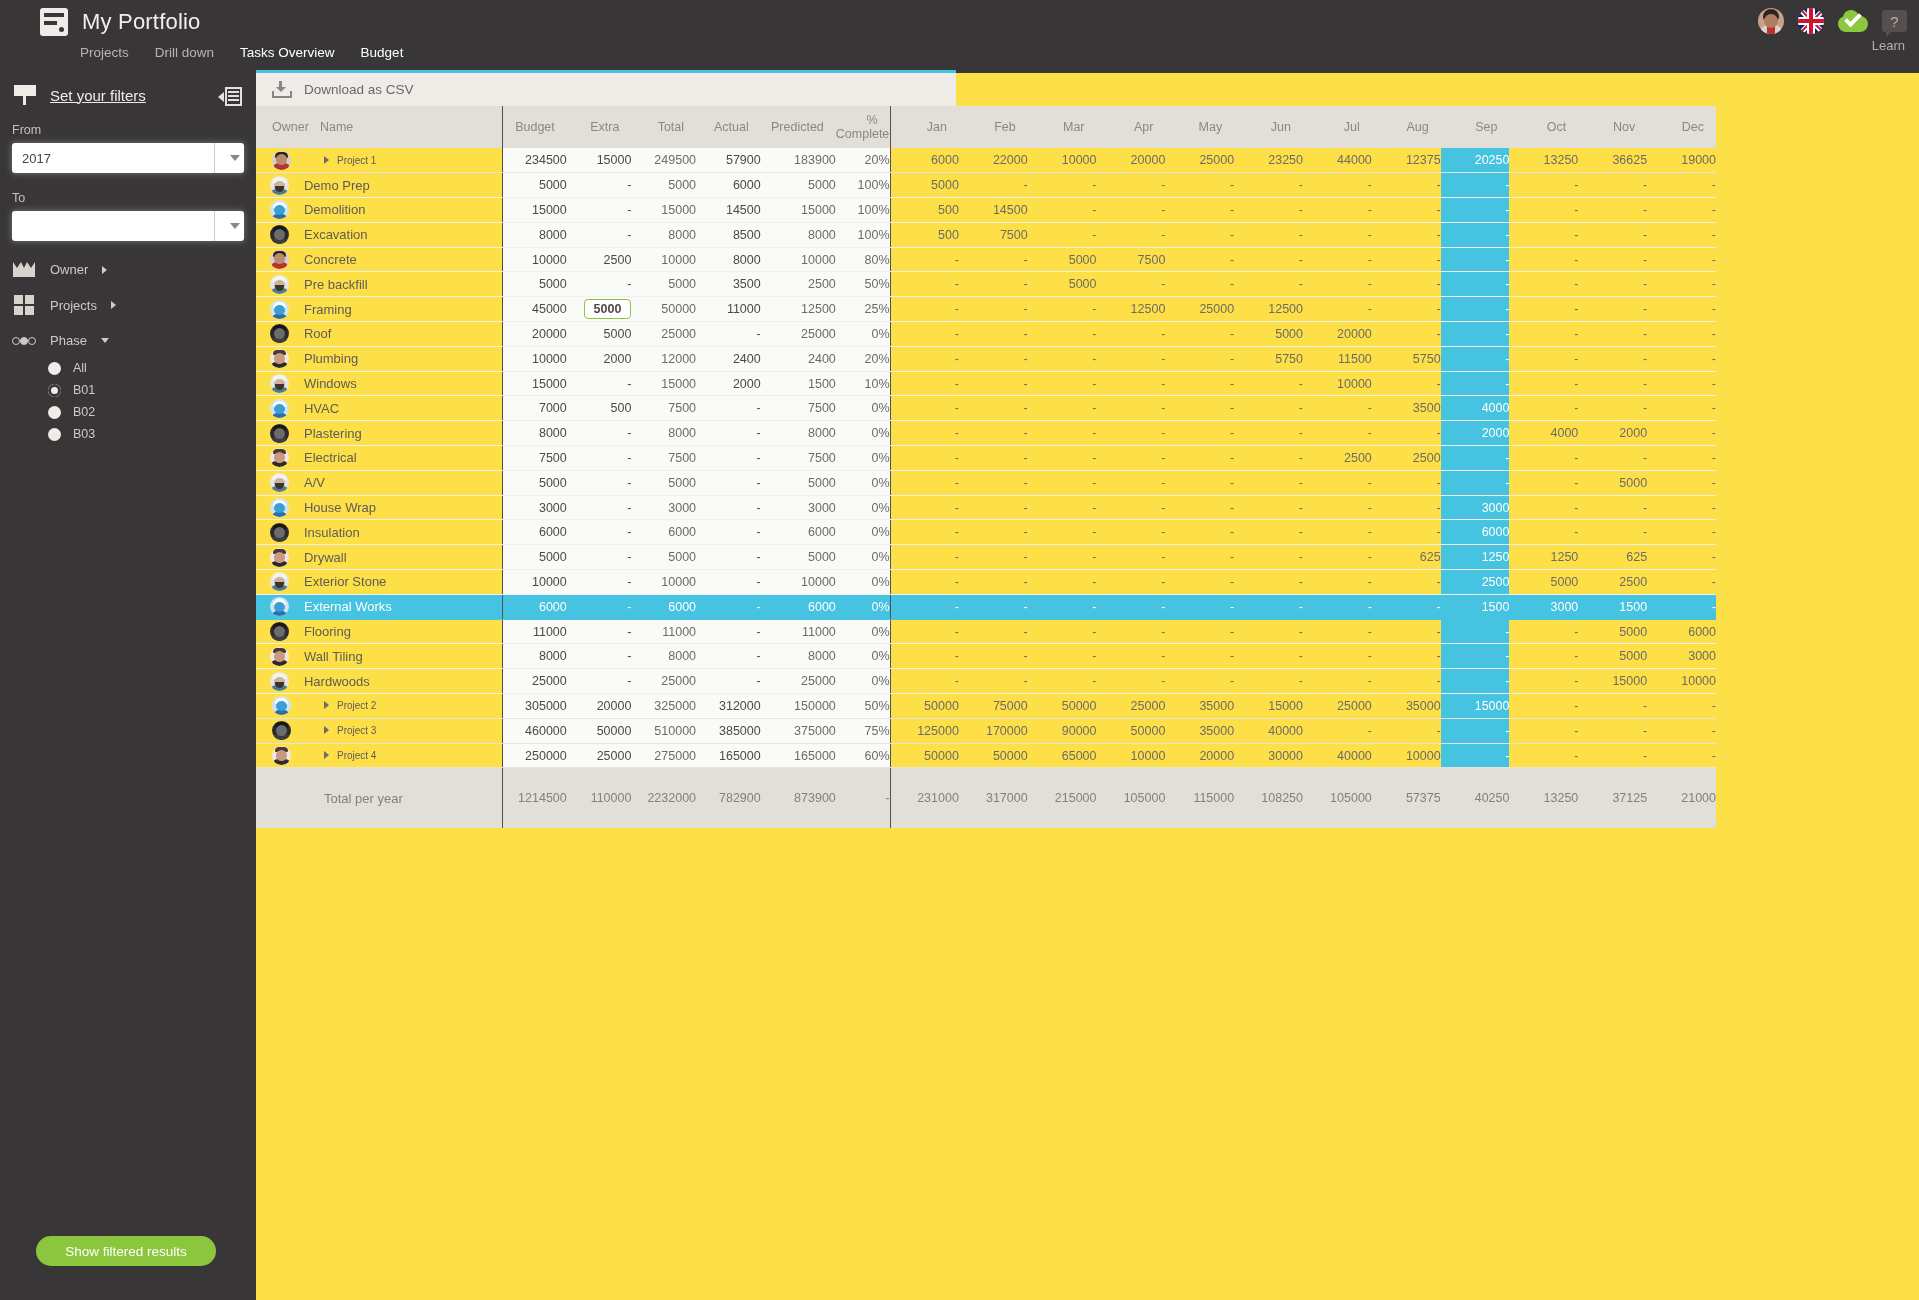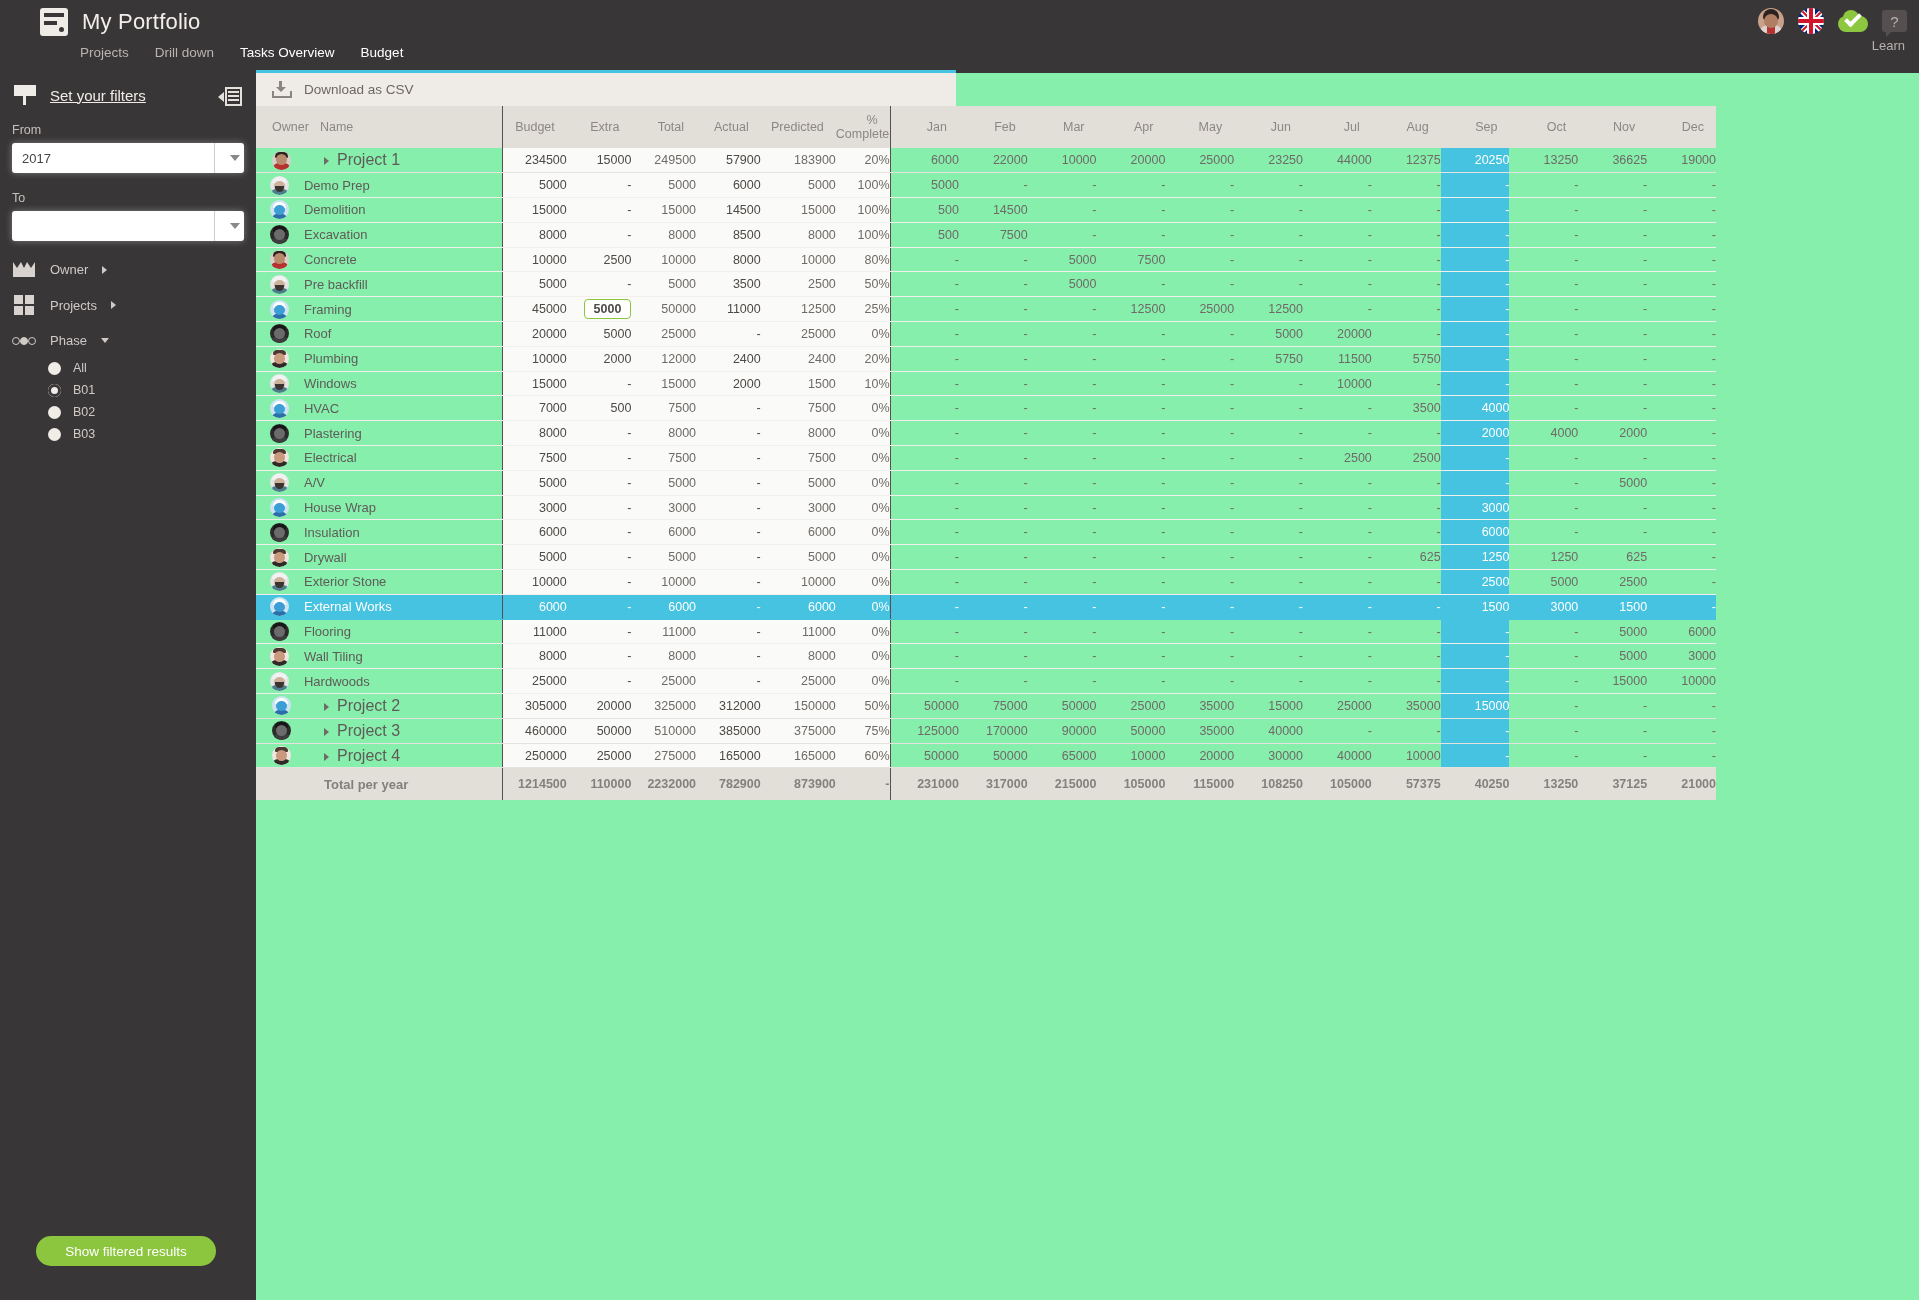--- a/index.html
+++ b/index.html
@@ -95,21 +95,21 @@
   .radio{width:13px;height:13px;border-radius:50%;background:#f0ece8;}
   .radio.on{background:#f0ece8;box-shadow:inset 0 0 0 3px #393637, inset 0 0 0 4px #f0ece8;}
 
   .showbtn{
     position:absolute; left:36px; bottom:34px; width:180px; height:30px;
     background:#8cc63e; color:#fff; border:none; border-radius:15px;
     font-size:13.5px; font-family:"Liberation Sans",sans-serif; cursor:pointer;
   }
 
   
-  .main{ position:absolute; left:256px; top:73px; width:1663px; height:1227px; background:#86efac;}
+  .main{ position:absolute; left:256px; top:73px; width:1663px; height:1227px; background:#fde047;}
   .csvbar{ width:700px; height:33px; background:#efece8; display:flex; align-items:center; gap:12px; padding-left:16px; position:relative;}
   .csvbar:before{content:"";position:absolute;left:0;top:-3px;width:700px;height:3px;background:#45c3e0;}
   .csvico{width:20px;height:17px;position:relative;}
   .csvico .tray{position:absolute;left:0;bottom:0;width:20px;height:7px;border:2px solid #8a8582;border-top:none;}
   .csvico .ar{position:absolute;left:7px;top:0;width:3px;height:7px;background:#8a8582;}
   .csvico .ah{position:absolute;left:4px;top:6px;border-left:5px solid transparent;border-right:5px solid transparent;border-top:5px solid #8a8582;}
   .csvlabel{color:#6d6764;font-size:13.5px;}
   .page-title{ font-size:18px; color:#7b7571; font-weight:bold; padding:24px 0 18px 26px;}
 
   
@@ -118,28 +118,28 @@
   thead th{ background:#e2dfd9; color:#8c8783; font-size:12.5px; height:42px; vertical-align:middle;}
   thead th.hl{ text-align:right; padding-right:12px; line-height:14px;}
   thead th.hleft{ text-align:left; padding-left:16px;}
   .sep-l{ border-left:1px solid #55504f; }
   tbody td{ height:24.8px; font-size:12.5px; color:#6f6a67; border-bottom:1px solid #f2f0ec;}
   tr.project td{ border-bottom:1px solid #e6e3df;}
   td.num{ text-align:right; padding-right:12px; white-space:nowrap;}
   td.mon{ text-align:right; padding-right:12px; white-space:nowrap; color:#6f6a67;}
   td.b{ font-weight:bold; color:#4d4946;}
   td.nm{ padding-left:34px; color:#5f5b58; font-size:13px;}
-  tr.project td.nm{ padding-left:20px; font-size:16px;}
+  tr.project td.nm{ padding-left:20px; font-size:10px;}
   td.ow{ width:46px; }
   .numgroup{ background:#fafaf8; }
   tr.sel-row td{ background:#45c3e0 !important; color:#ffffff !important; border-bottom:1px solid #45c3e0;}
   tr.sel-row td.b{ color:#fff !important;}
   td.selcol{ background:#45c3e0; color:#fff;margin-left:30px;}
   thead th.selcol{ background:#e2dfd9;}
-  tr.total td{ background:#e2dfd9; color:#84807c; height:32px; border-bottom:none;font-weight:bold;}
+  tr.total td{ background:#e2dfd9; color:#84807c; height:60px; border-bottom:none;}
   .editbox{ display:inline-block; border:1px solid #8cc63e; border-radius:4px; padding:2px 9px; font-weight:bold; color:#4d4946; background:#fff;}
 
   
   .av{ width:19px; height:19px; border-radius:50%; position:relative; overflow:hidden; display:inline-block; vertical-align:middle;}
   .av.a{ background:#d8cfc8;}
   .av.a .f{position:absolute;left:4px;top:3px;width:11px;height:11px;background:#b98a6c;border-radius:50%;}
   .av.a .h{position:absolute;left:3px;top:1px;width:13px;height:6px;background:#2c231f;border-radius:7px 7px 2px 2px;}
   .av.a .s{position:absolute;left:0;bottom:0;width:19px;height:7px;background:#b5322e;border-radius:8px 8px 0 0;}
   .av.b{ background:#e4e6e6;}
   .av.b .f{position:absolute;left:4px;top:5px;width:11px;height:10px;background:#cdb29c;border-radius:50%;}

